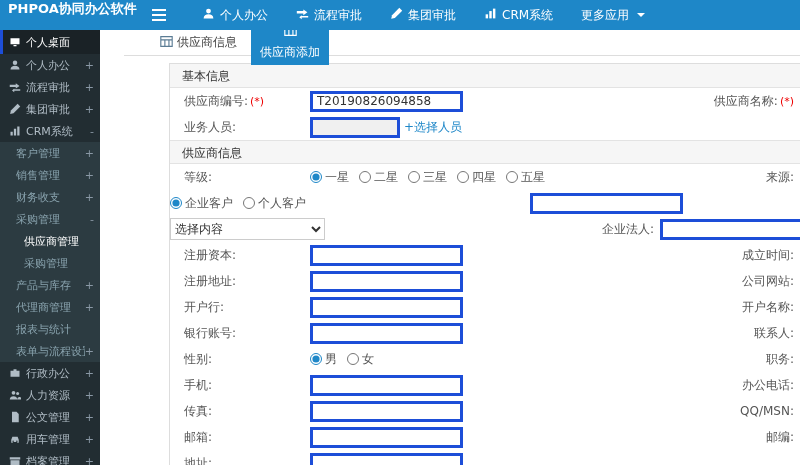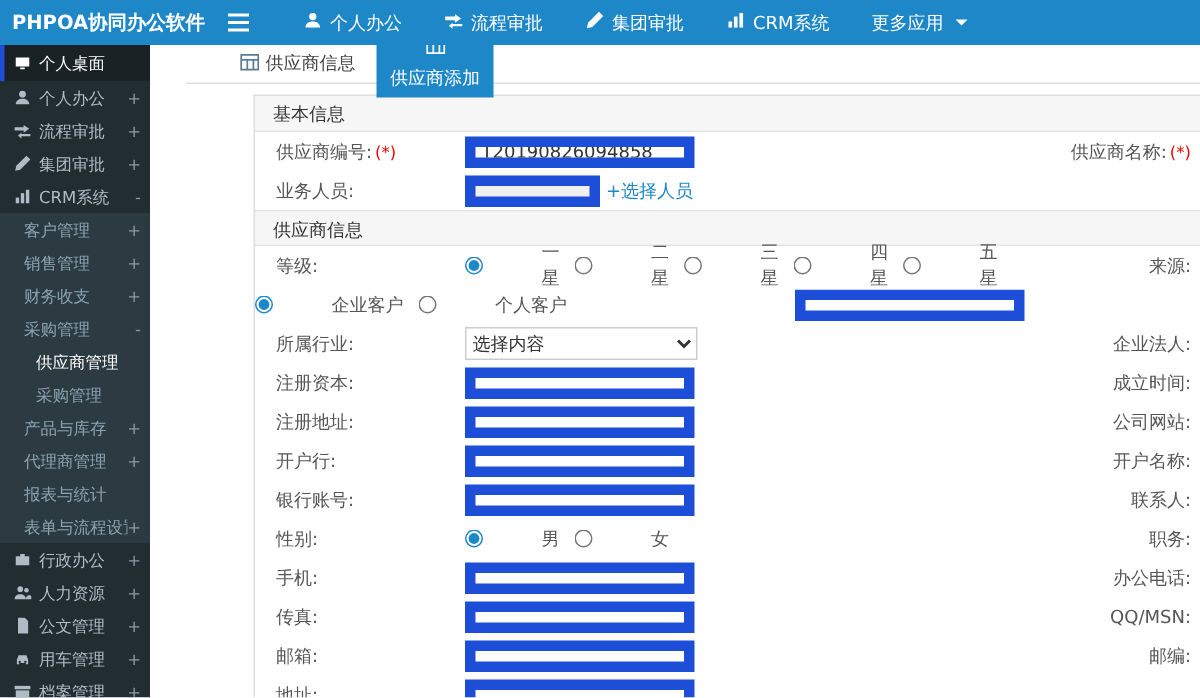--- a/index.html
+++ b/index.html
@@ -3,21 +3,21 @@
 <meta charset="utf-8">
 <style>
   * { margin:0; padding:0; box-sizing:border-box; }
   html,body { width:800px; height:465px; overflow:hidden; }
   body {
     font-family:"DejaVu Sans","Liberation Sans",sans-serif;
     font-size:12px; color:#333; background:#fff; position:relative;
   }
   
   .topbar { position:absolute; top:0; left:0; width:800px; height:30px;
-    background:#1e87c8; display:flex; align-items:center; color:#fff; z-index:20;gap:12px; }
+    background:#1e87c8; display:flex; align-items:flex-start; color:#fff; z-index:20;gap:12px; }
   .logo { width:130px; padding-left:8px; font-size:13px; font-weight:bold; white-space:nowrap; }
   .hamburger { width:34px; height:30px; display:flex; flex-direction:column; gap:3px;
     align-items:center; justify-content:center; cursor:pointer; }
   .hamburger i { display:block; width:14px; height:2px; background:#fff; }
   .nav { display:flex; align-items:center; height:100%; }
   .nav-item { display:flex; align-items:center; gap:5px; padding:0 14px; height:100%;
     color:#fff; cursor:pointer; white-space:nowrap; }
   .nav-item svg { width:13px; height:13px; fill:#fff; }
   .caret { width:0; height:0; border-left:4px solid transparent; border-right:4px solid transparent;
     border-top:4px solid #fff; margin-left:3px; }
@@ -46,27 +46,27 @@
   .sec-h { height:24px; line-height:24px; background:#f6f6f6; border-bottom:1px solid #e3e3e3;
     padding-left:12px; color:#333; }
   .sec-h + .frow { margin-top:0; }
   .frow { display:flex; align-items:center; height:26px; }
   .frow .fl { width:140px; padding-left:14px; color:#555; white-space:nowrap; }
   .frow .ff { width:360px; display:flex; align-items:center; }
   .frow .fr { width:130px; text-align:right; color:#555; padding-right:6px;
     white-space:nowrap; display:block; }
   .frow .ff2 { flex:1; display:flex; align-items:center; overflow:hidden; }
   .req { color:#e00; margin-left:2px; font-size:11px; }
-  input[type=text] { width:153px; height:21px; border:7px solid #1d4ed8; padding:1px 4px;
+  input[type=text] { width:153px; height:21px; border:3px solid #1d4ed8; padding:1px 4px;
     font-size:12px; font-family:inherit; color:#333; background:#fff; }
   input[type=text].small { width:90px; background:#f0f0f0; }
   select { width:155px; height:22px; border:1px solid #ccc; font-size:12px;
     font-family:inherit; color:#333; background:#fff; }
   .link { color:#1e87c8; margin-left:4px; cursor:pointer; white-space:nowrap; }
-  label.radio { display:flex; align-items:center; margin-right:10px; color:#555; cursor:pointer;gap:36px; }
+  label.radio { display:flex; align-items:center; margin-right:10px; color:#555; cursor:pointer; }
   input[type=radio] { width:12px; height:12px; margin:0 3px 0 0; accent-color:#1e87c8; }
   .supsec { border-top:1px solid #e3e3e3; }
 </style>
 </head>
 <body>
 
 <header class="topbar">
   <div class="logo">PHPOA协同办公软件</div>
   <div class="hamburger">
       <i></i>
@@ -335,21 +335,20 @@
               <input type="radio" name="category" style="">
               <span>个人客户</span>
             </label>
         </div>
         <div class="ff2">
             <input type="text" value="" style="">
           </div>
       </div>
 
       <div class="frow">
-        <div class="fl">所属行业:</div>
         <div class="ff">
             <select><option>选择内容</option></select>
           </div>
         <span class="fr">企业法人:</span>
         <div class="ff2">
             <input type="text" value="" style="">
           </div>
       </div>
 
       <div class="frow">

